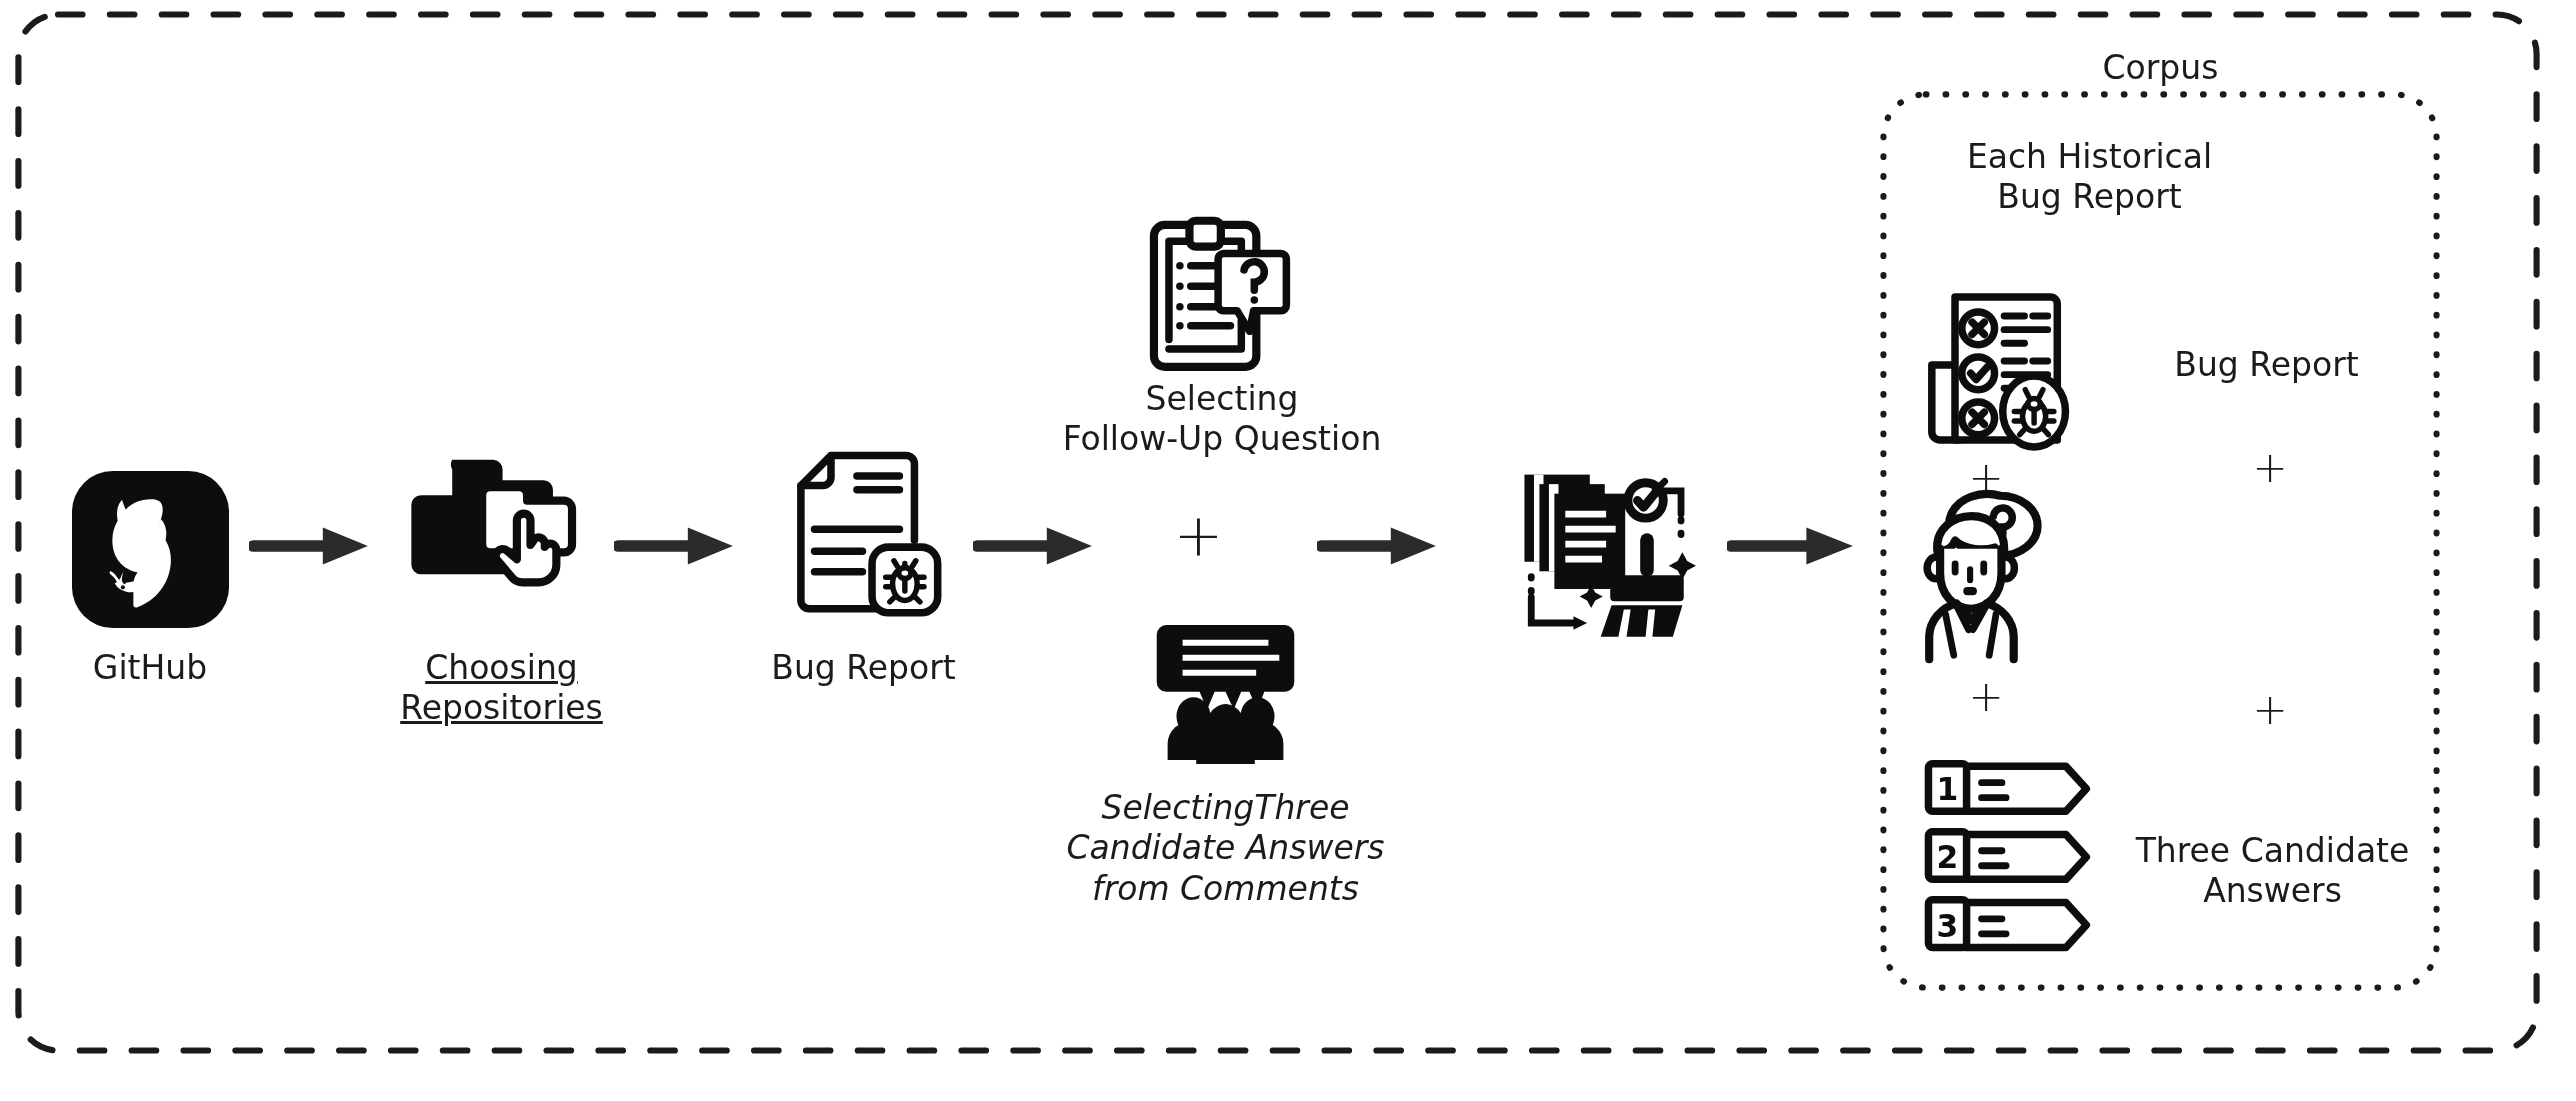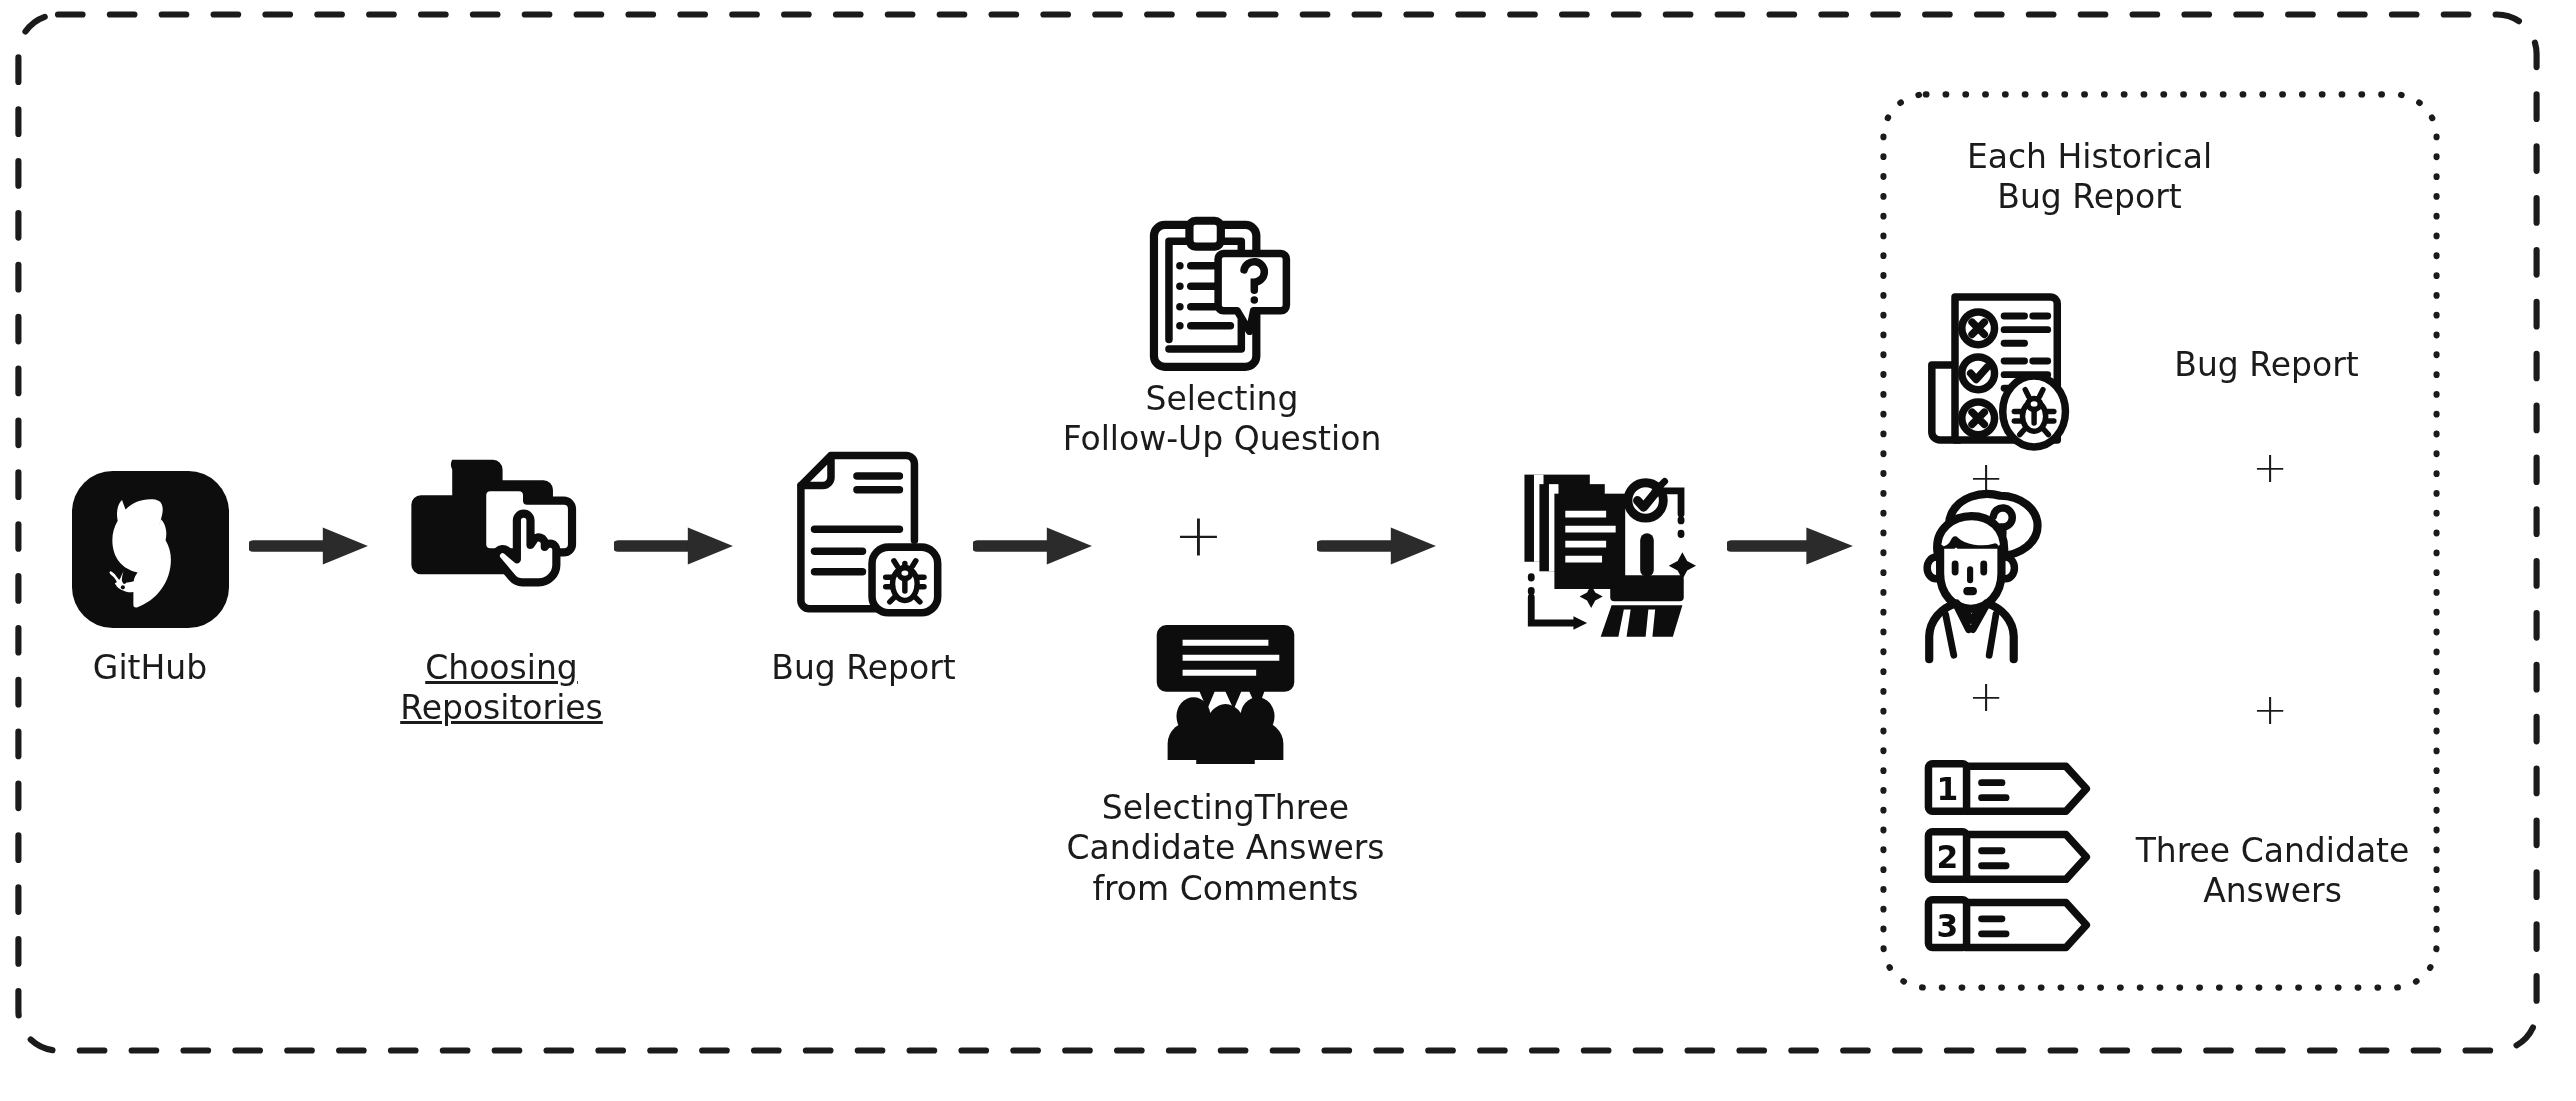--- a/index.html
+++ b/index.html
@@ -172,21 +172,21 @@
       <path stroke="#ffffff" stroke-width="9" stroke-linecap="butt" d="M42 76 H150"></path>
 
       <ellipse cx="58" cy="140" rx="25" ry="28" fill="#0d0d0d"></ellipse>
       <path fill="#0d0d0d" d="M20 204 v-24 a38 34 0 0 1 76 0 v24 z"></path>
       <ellipse cx="152" cy="140" rx="25" ry="28" fill="#0d0d0d"></ellipse>
       <path fill="#0d0d0d" d="M114 204 v-24 a38 34 0 0 1 76 0 v24 z"></path>
       <ellipse cx="105" cy="152" rx="27" ry="30" fill="#0d0d0d"></ellipse>
       <path fill="#0d0d0d" d="M62 210 v-28 a43 38 0 0 1 86 0 v28 z"></path>
     </svg>
   </div>
-  <div class="lbl lbl-48" style="left:1007px;top:788px;width:437px;">SelectingThree
+  <div class="lbl lbl-48" style="left:1007px;top:788px;width:437px;font-style:italic;">SelectingThree
 Candidate Answers
 from Comments</div>
 
   <div class="arrow" style="left:1317px;top:522px;width:123px;height:48px;">
     <svg viewBox="0 0 180 70" preserveAspectRatio="none">
       <path d="M6 35 H118" stroke="#2b2b2b" stroke-width="17" stroke-linecap="round" fill="none"></path>
       <path d="M108 8 L174 35 L108 62 Z" fill="#2b2b2b"></path>
     </svg>
   </div>
 
@@ -223,20 +223,21 @@
     </svg>
   </div>
 
   <div class="arrow" style="left:1727px;top:522px;width:130px;height:48px;">
     <svg viewBox="0 0 190 70" preserveAspectRatio="none">
       <path d="M6 35 H126" stroke="#2b2b2b" stroke-width="17" stroke-linecap="round" fill="none"></path>
       <path d="M116 8 L184 35 L116 62 Z" fill="#2b2b2b"></path>
     </svg>
   </div>
 
+  <div class="lbl lbl-48" style="left:2017px;top:48px;width:287px;">Corpus</div>
 
   <div class="corpus-box">
     <svg width="560" height="900" viewBox="0 0 820 1318">
       <rect x="5" y="5" width="810" height="1308" rx="62" ry="62" fill="none" stroke="#1b1b1b" stroke-width="9" stroke-linecap="round" stroke-dasharray="1 28"></rect>
     </svg>
   </div>
 
   <div class="lbl lbl-48" style="left:1905px;top:137px;width:369px;">Each Historical
 Bug Report</div>
 

